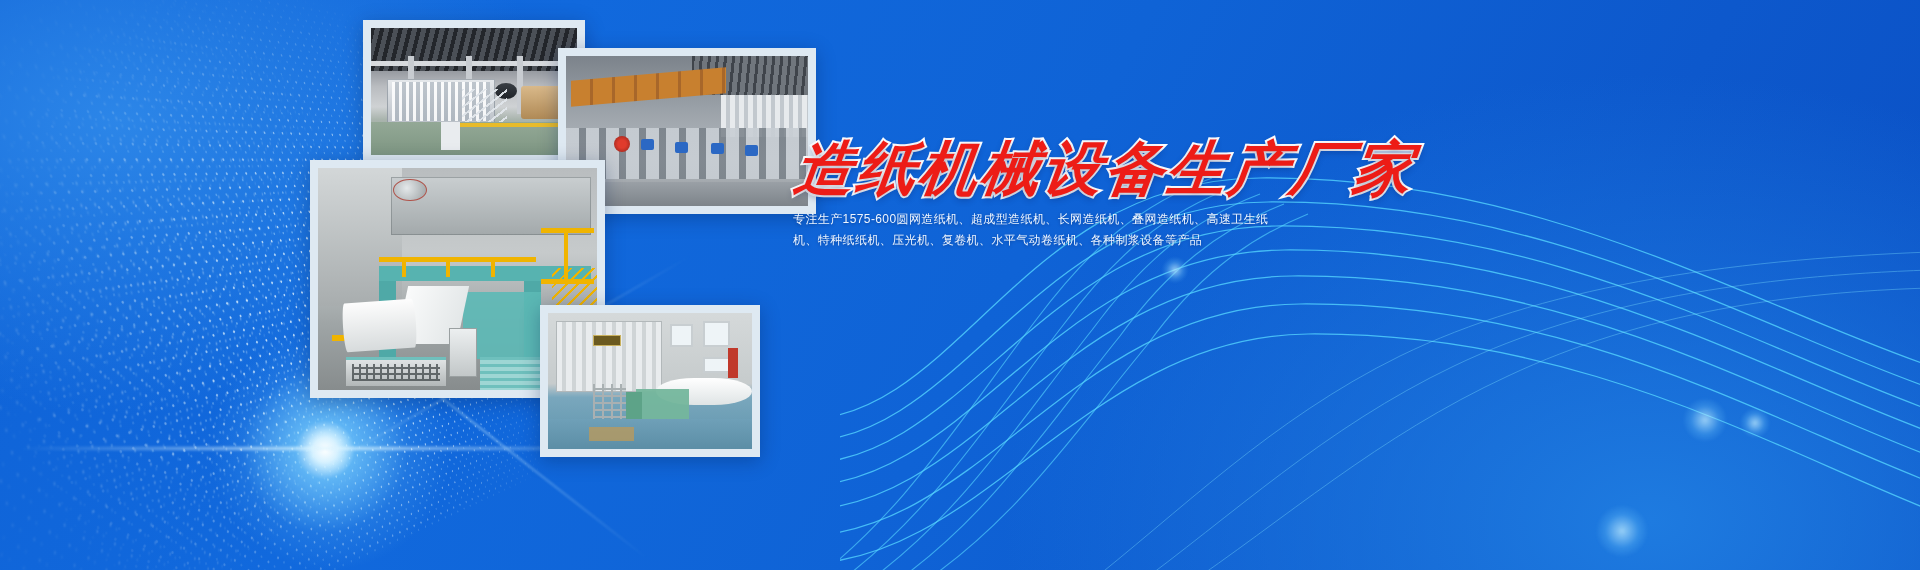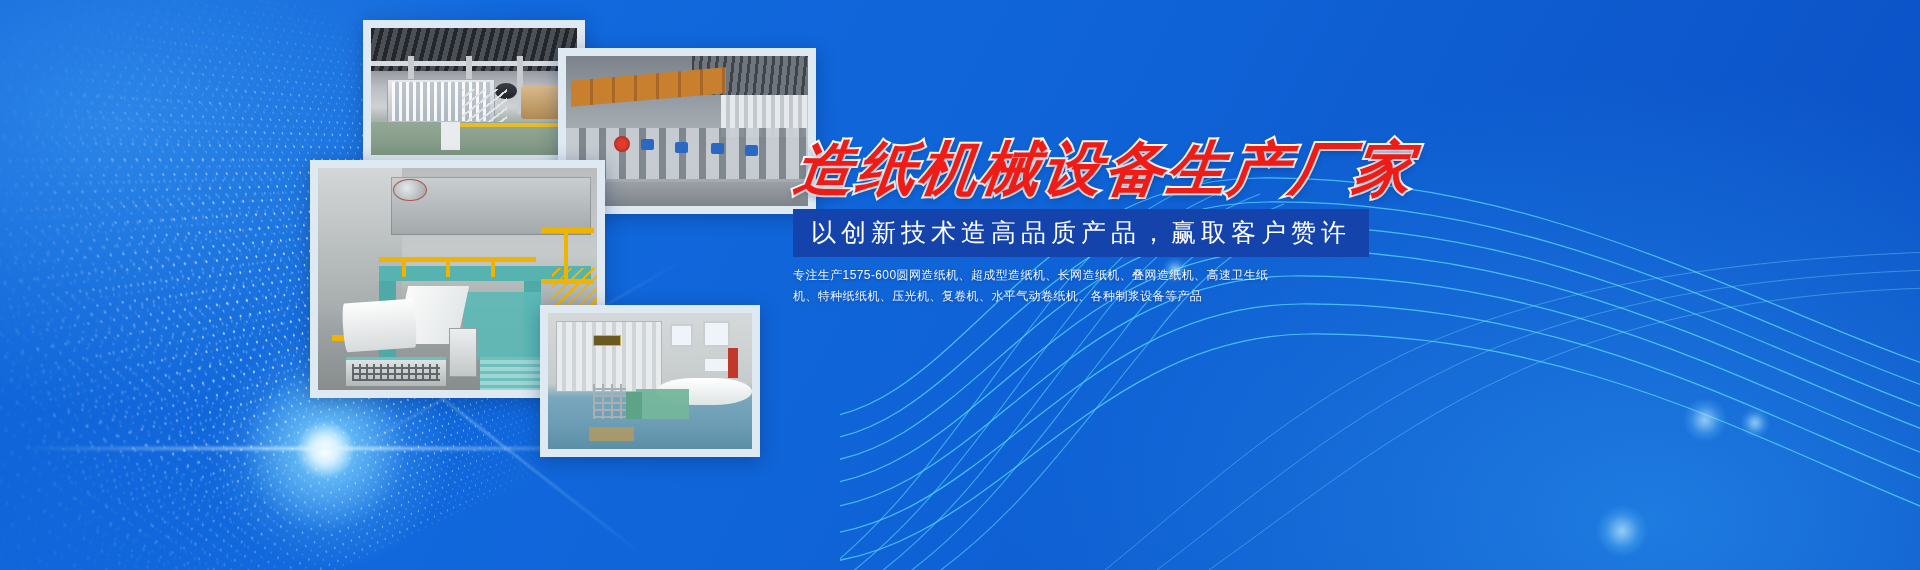--- a/index.html
+++ b/index.html
@@ -289,21 +289,18 @@
         <div class="green"></div>
         <div class="green2"></div>
       <div class="stair"></div>
         <div class="floor"></div>
         <div class="tan"></div>
     </div>
   </div>
 
   <div class="textwrap">
     <div class="headline">造纸机械设备生产厂家</div>
-    <div class="subbar">
-      <div class="t">以创新技术造高品质产品，赢取客户赞许</div>
-    </div>
     <div class="desc">
       <span>专注生产1575-600圆网造纸机、超成型造纸机、长网造纸机、叠网造纸</span><span>机、高速卫生纸机、特种纸纸机、压光机、复卷机、水平气动卷纸机、各</span><span>种制浆设备等产品</span>
     </div>
   </div>
 
 </div>
 
 </body></html>

